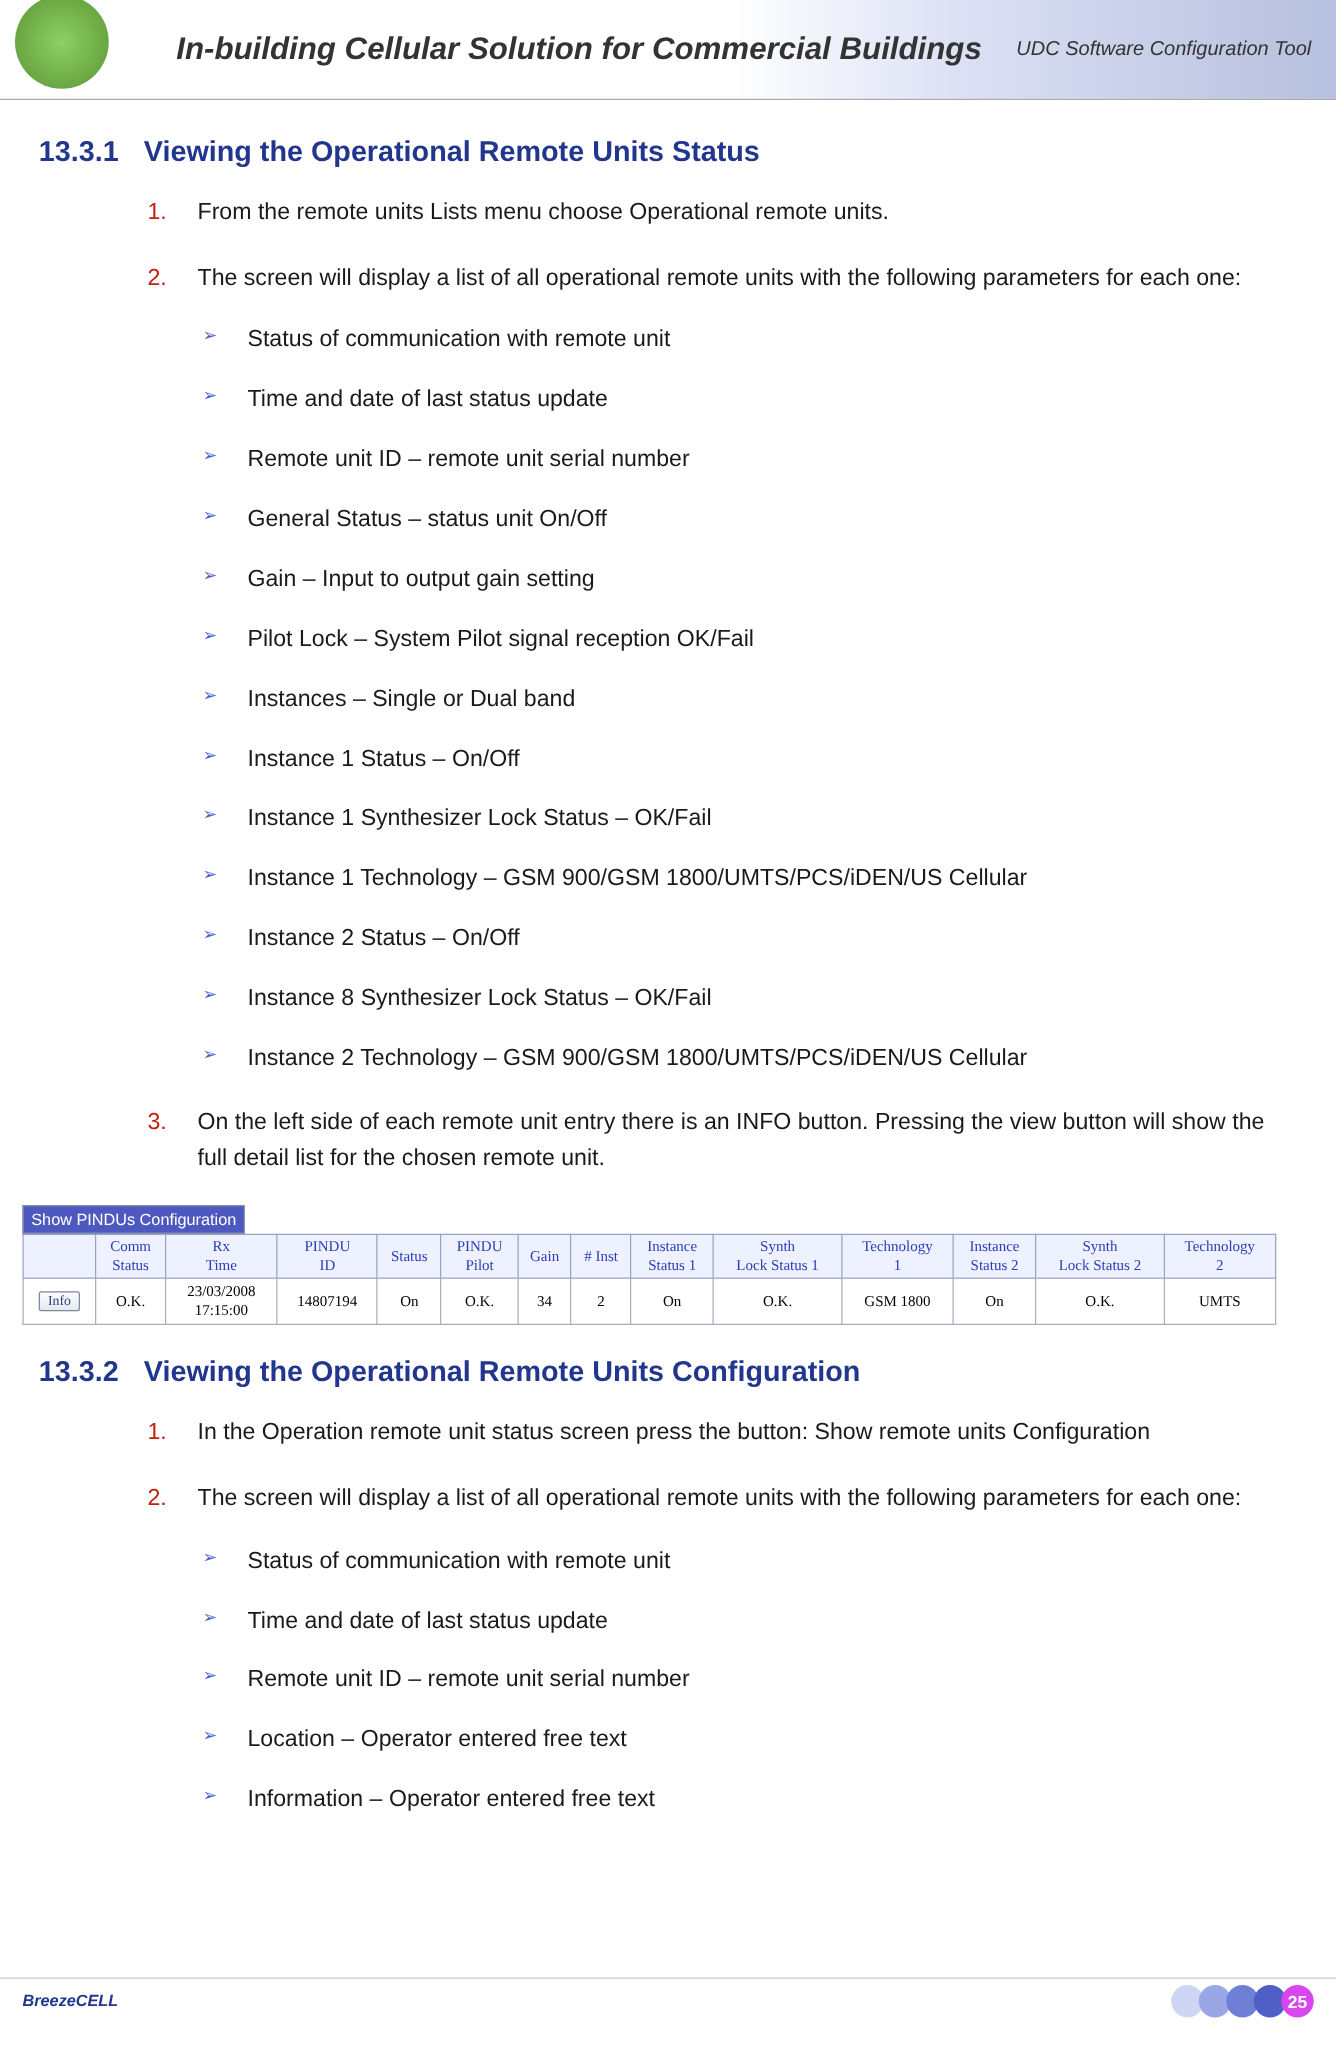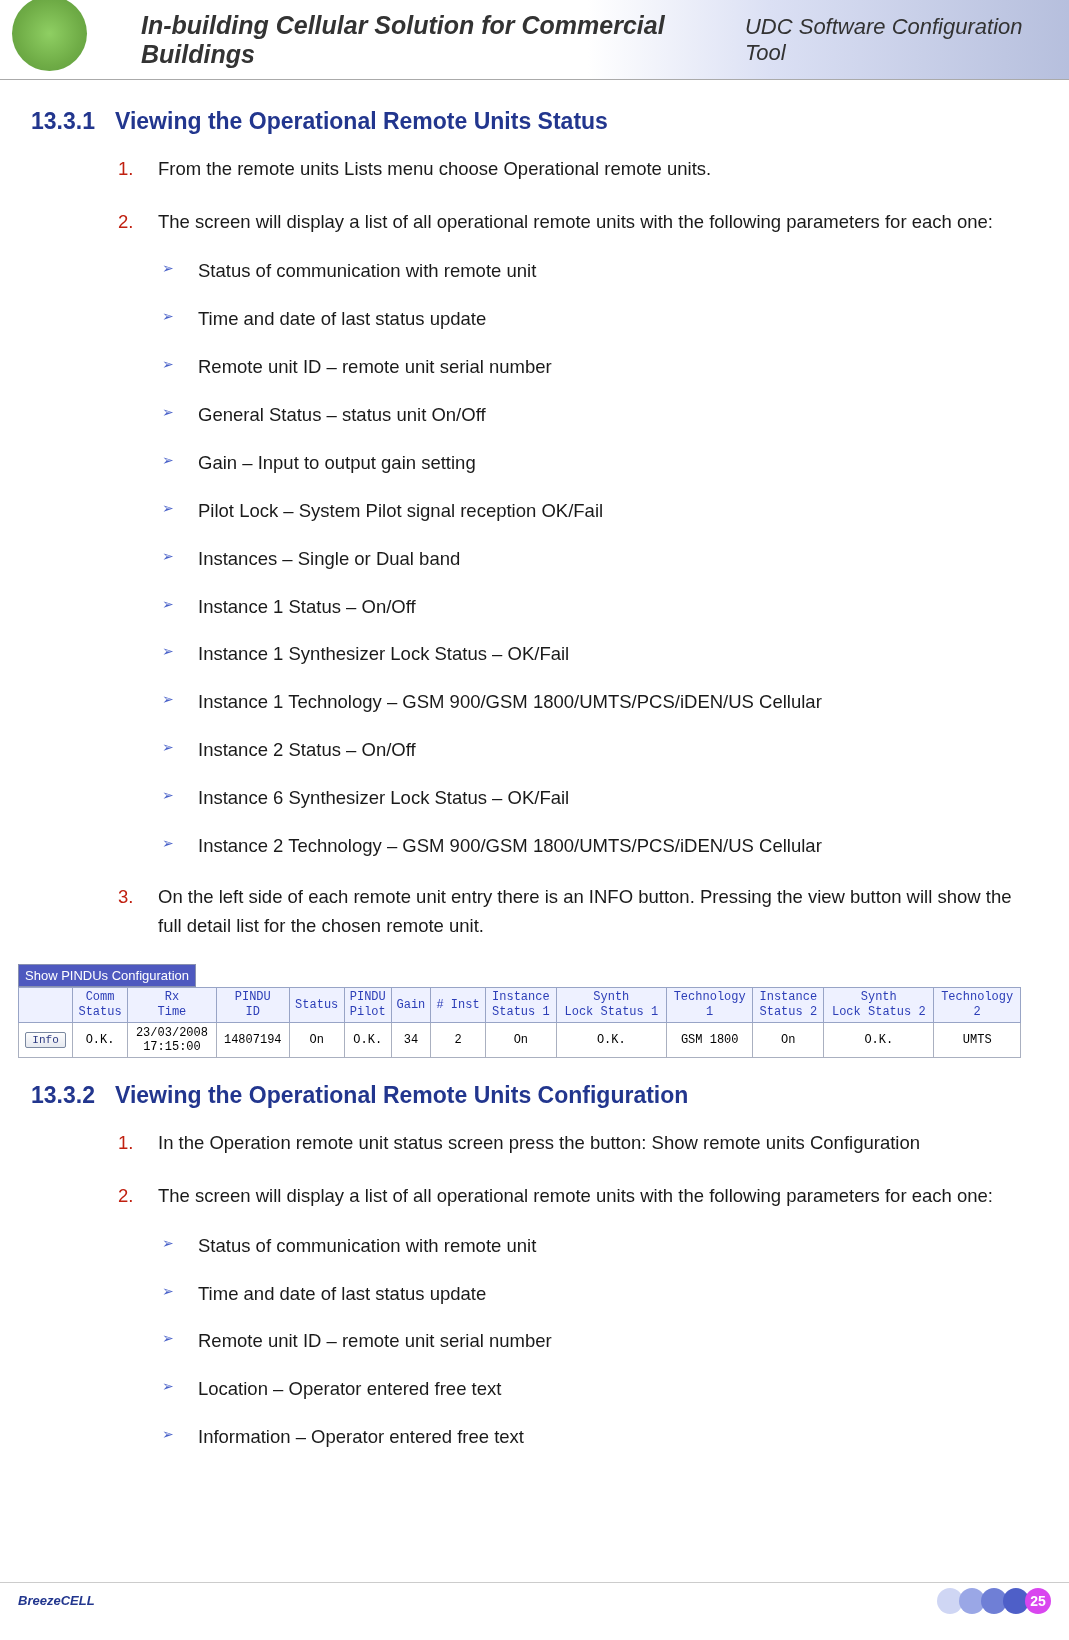--- a/index.html
+++ b/index.html
@@ -35,21 +35,21 @@
     font-style: italic;
     font-weight: 600;
     font-size: 25px;
     color: #333;
     margin-left: 16px;
   }
   .hdr-right {
     margin-left: auto;
     font-style: italic;
     font-weight: 500;
-    font-size: 22px;
+    font-size: 16px;
     color: #333;
   }
   .content {
     padding: 14px 30px 0 0;
   }
   .sec-row { display: flex; margin-top: 14px; }
   .sec-num {
     width: 115px;
     font-weight: 700;
     font-size: 23px;
@@ -110,21 +110,21 @@
     color: #fff;
     font-size: 13px;
     padding: 3px 6px;
     display: inline-block;
     font-family: Tahoma, sans-serif;
     border: 1px solid #8890b0;
   }
   table.tbl {
     width: 100%;
     border-collapse: collapse;
-    font-family: Liberation Mono, monospace;
+    font-family: Liberation Serif, serif;
     font-size: 12px;
   }
   table.tbl th {
     background: #eef1ff;
     color: #2b3db7;
     font-weight: 400;
     border: 1px solid #98a4c6;
     padding: 2px 3px;
     text-align: center;
     white-space: nowrap;
@@ -216,21 +216,21 @@
           <li>Time and date of last status update</li>
           <li>Remote unit ID – remote unit serial number</li>
           <li>General Status – status unit On/Off</li>
           <li>Gain – Input to output gain setting</li>
           <li>Pilot Lock – System Pilot signal reception OK/Fail</li>
           <li>Instances – Single or Dual band</li>
           <li>Instance 1 Status – On/Off</li>
           <li>Instance 1 Synthesizer Lock Status – OK/Fail</li>
           <li>Instance 1 Technology – GSM 900/GSM 1800/UMTS/PCS/iDEN/US Cellular</li>
           <li>Instance 2 Status – On/Off</li>
-          <li>Instance 6 Synthesizer Lock Status – OK/Fail</li>
+          <li>Instance 8 Synthesizer Lock Status – OK/Fail</li>
           <li>Instance 2 Technology – GSM 900/GSM 1800/UMTS/PCS/iDEN/US Cellular</li>
         </ul>
       </li>
       <li>
         <span class="num">3.</span>
         <span>On the left side of each remote unit entry there is an INFO button. Pressing the view button will show the full detail list for the chosen remote unit.</span>
       </li>
     </ol>
 
     <div class="tbl-wrap">

